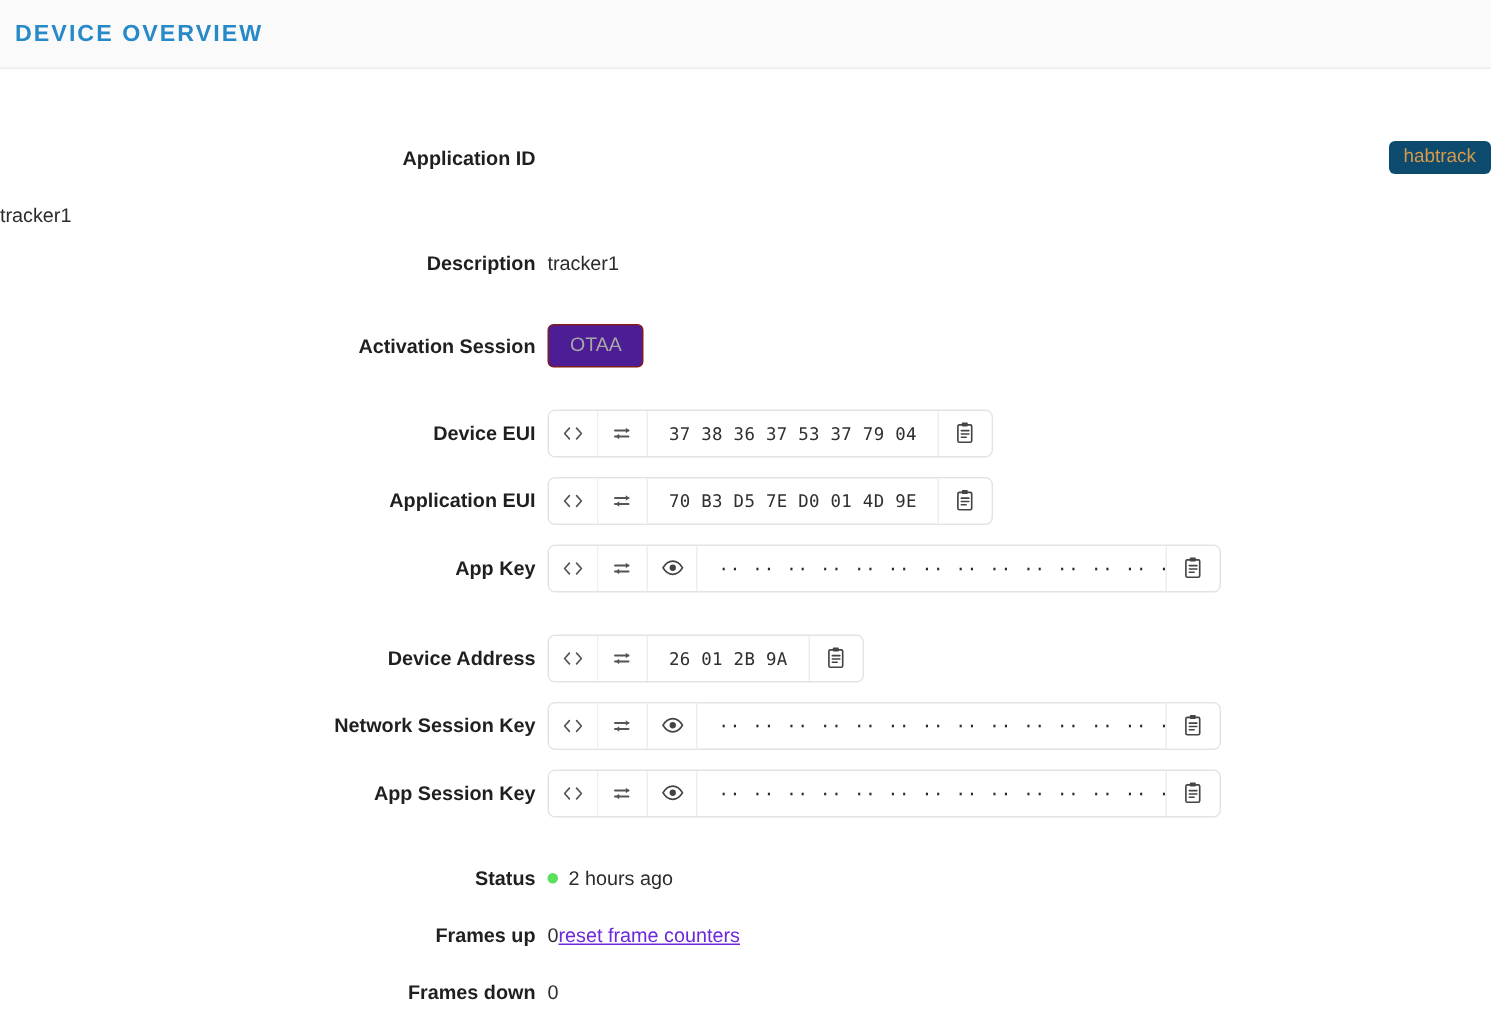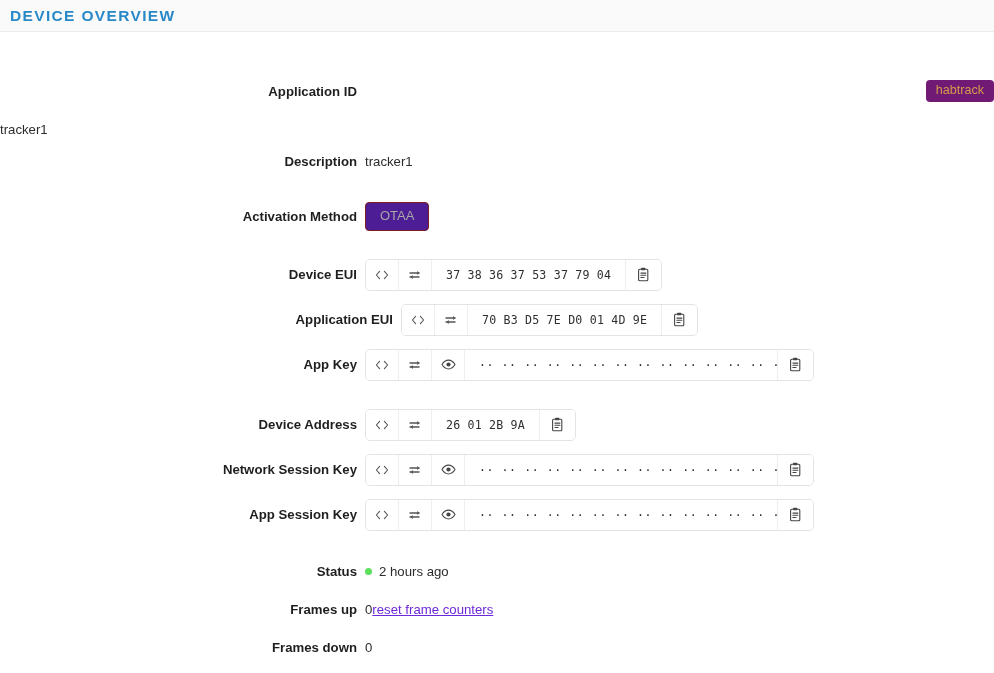--- a/index.html
+++ b/index.html
@@ -6,21 +6,21 @@
   html, body {
     margin: 0; padding: 0;
     width: 994px; height: 673px;
     background: #ffffff;
     font-family: "Liberation Sans", sans-serif;
     -webkit-font-smoothing: antialiased;
   }
 
   
   .page-header {
-    height: 32px;
+    height: 46px;
     background: #fafafa;
     border-bottom: 1px solid #ececec;
     display: flex;
     align-items: center;
     padding-left: 10px;
   }
   .page-title {
     color: #2889c8;
     font-size: 15.5px;
     font-weight: bold;
@@ -53,21 +53,21 @@
   }
   .field-value {
     font-size: 13.2px;
     color: #2c2c2c;
     white-space: nowrap;
   }
 
   
   .badge-app-id {
     display: inline-block;
-    background: #701a75;
+    background: #0c4a6e;
     color: #d79a4a;
     font-size: 12.6px;
     padding: 4px 10px 5px 10px;
     border-radius: 4px;
     line-height: 1;
   }
 
   
   .pill-otaa {
     display: inline-block;
@@ -166,21 +166,21 @@
   <div class="form-row row-gap-md">
     <div class="field-value">tracker1</div>
   </div>
 
   <div class="form-row row-gap-sm">
     <div class="field-label">Description</div>
     <div class="field-value">tracker1</div>
   </div>
 
   <div class="form-row" style="margin-top:28px;">
-    <div class="field-label">Activation Method</div>
+    <div class="field-label">Activation Session</div>
     <div class="pill-otaa">OTAA</div>
   </div>
 
   <div class="form-row" style="margin-top:28px;">
     <div class="field-label">Device EUI</div>
     <div class="input-group">
       <div class="ig-btn">
         <span class="icon">
           <svg width="14" height="12" viewBox="0 0 14 12">
               <path d="M4.6 2.4 1.4 6l3.2 3.6M9.4 2.4 12.6 6 9.4 9.6" fill="none" stroke="#555" stroke-width="1.1" stroke-linecap="round" stroke-linejoin="round"></path>
@@ -201,21 +201,21 @@
           <svg width="13" height="15" viewBox="0 0 13 15">
               <rect x="1.6" y="2.2" width="9.2" height="11.6" rx="1" fill="none" stroke="#444" stroke-width="1.1"></rect>
               <rect x="4.2" y="0.7" width="4" height="2.6" rx="0.6" fill="#444"></rect>
               <path d="M3.9 6.1h5M3.9 8.3h5M3.9 10.5h3.2" stroke="#444" stroke-width="1.1" stroke-linecap="round"></path>
             </svg>
         </span>
       </div>
     </div>
   </div>
 
-  <div class="form-row" style="margin-top:13px;margin-left:36px;">
+  <div class="form-row" style="margin-top:13px;">
     <div class="field-label">Application EUI</div>
     <div class="input-group">
       <div class="ig-btn">
         <span class="icon">
           <svg width="14" height="12" viewBox="0 0 14 12">
               <path d="M4.6 2.4 1.4 6l3.2 3.6M9.4 2.4 12.6 6 9.4 9.6" fill="none" stroke="#555" stroke-width="1.1" stroke-linecap="round" stroke-linejoin="round"></path>
             </svg>
         </span>
       </div>
       <div class="ig-btn last-left">

